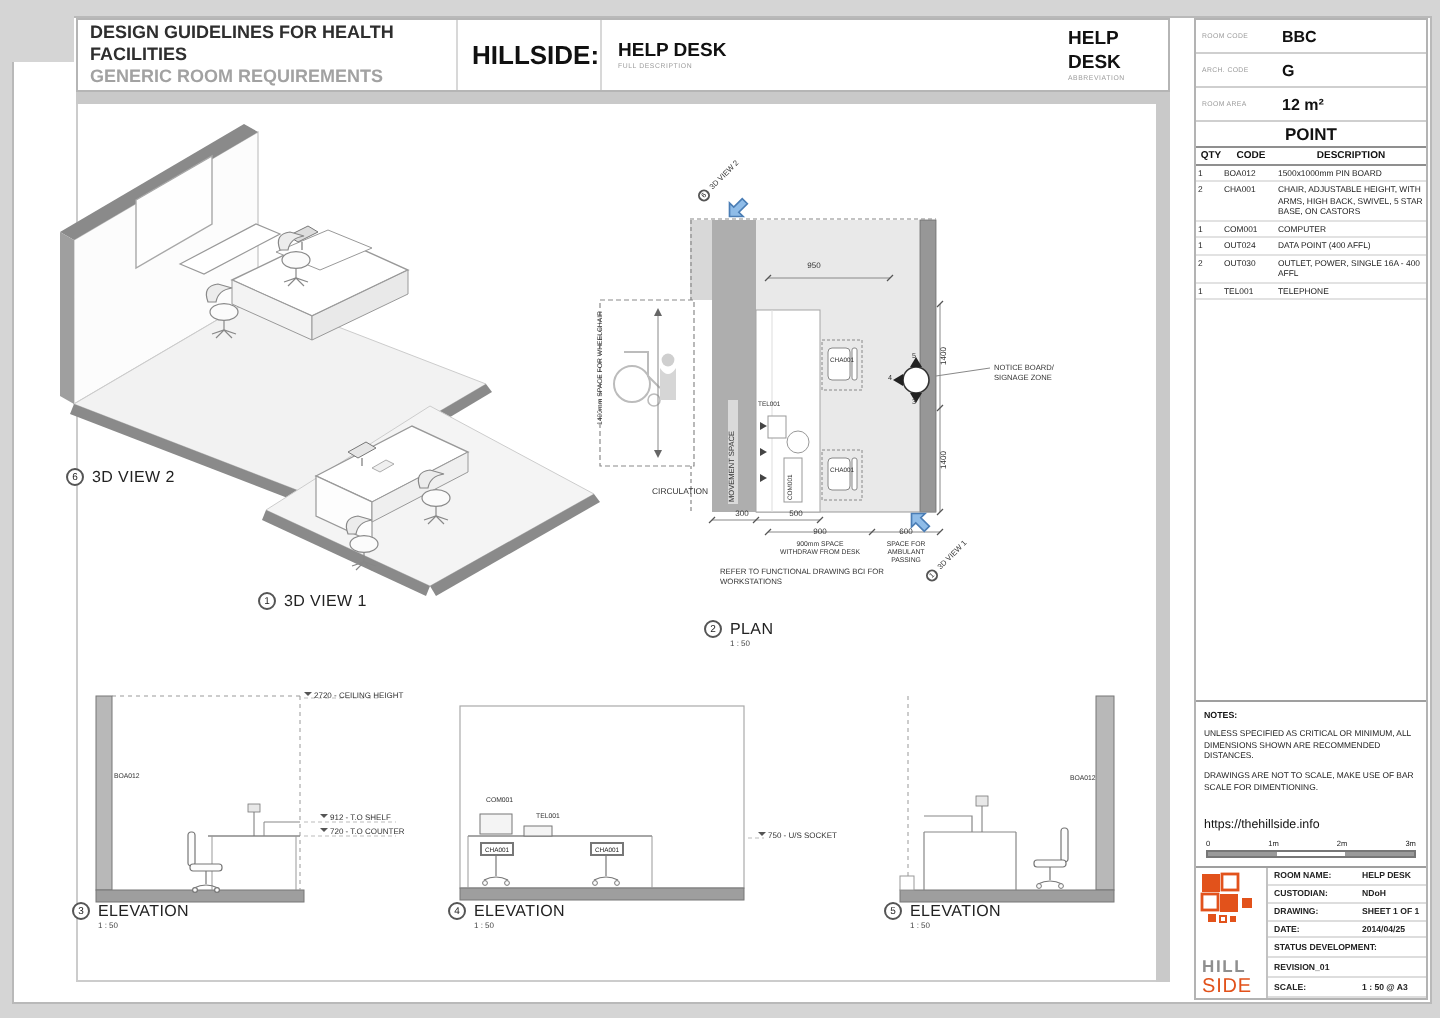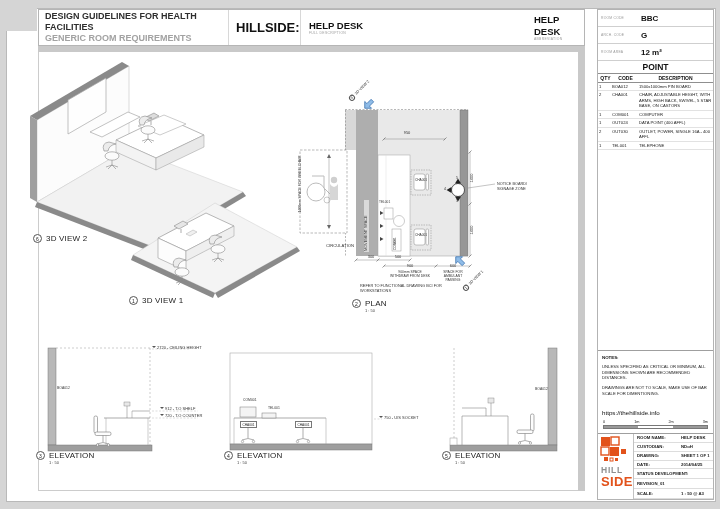--- a/index.html
+++ b/index.html
@@ -32,22 +32,22 @@
   #rc-spacer{flex:1}
   #notes{flex:none;border-top:.8px solid #9f9f9f;padding:4px 4px 0}
   .note-title{font-size:4.4px;font-weight:bold;color:#111;margin-bottom:4px}
   .note-p{font-size:4.2px;color:#222;line-height:1.4;margin-bottom:4px}
   .note-link{font-size:6.2px;color:#111;margin:2px 0 3px;display:inline-block}
   #scalebar{flex:none;margin:1px 5px 4px}
   .sb-ticks{display:flex;justify-content:space-between;font-size:3.8px;color:#222;margin-bottom:1px}
   .sb-bar{height:4px;border:.6px solid #777;background:linear-gradient(90deg,#9a9a9a 0 33.3%,#ffffff 33.3% 66.6%,#9a9a9a 66.6%)}
   #titleblock{flex:none;height:66px;border-top:.8px solid #9f9f9f;display:flex}
   .tb-logo{width:36px;border-right:.6px solid #c2c2c2;padding:3px 2px 2px 3px}
-  .logo-hill{font-size:8.5px;font-weight:bold;color:#8f8f8f;letter-spacing:.8px;line-height:1;margin-top:1px}
-  .logo-side{font-size:13px;font-weight:bold;color:#e2521b;letter-spacing:.4px;line-height:1.1}
+  .logo-hill{font-size:8.5px;font-weight:bold;color:#8f8f8f;letter-spacing:.8px;line-height:1;margin-top:13px}
+  .logo-side{font-size:10px;font-weight:normal;color:#e2521b;letter-spacing:.4px;line-height:1.1}
   .tb-rows{flex:1;display:flex;flex-direction:column}
   .tb-row{display:grid;grid-template-columns:44px 1fr;border-bottom:.5px solid #ddd;align-items:center;flex:1;padding:0 3px;font-size:4.3px;font-weight:bold;color:#222}
   .tb-single{display:flex;align-items:center;border-bottom:.5px solid #ddd;flex:1;padding:0 3px;font-size:4.3px;font-weight:bold;color:#222}
   
   #frame{position:absolute;left:38px;top:46px;width:547px;height:445px;background:#fff;border-left:1px solid #ccc;border-bottom:1px solid #ccc}
   #frame-top{position:absolute;left:38px;top:46px;width:547px;height:6px;background:#c9c9c9}
   #frame-right{position:absolute;left:578px;top:46px;width:7px;height:445px;background:#c9c9c9}
   
   .lbl{position:absolute;font-size:4px;color:#333;line-height:1.2;white-space:nowrap;z-index:3}
   .lbl.c{text-align:center;white-space:normal}
@@ -352,21 +352,21 @@
 <svg class="abs" style="left:454px;top:255px" width="12" height="12" viewBox="0 0 10 10">
   <g transform="rotate(45 5 5)">
         <polygon points="0,5 4,1 4,3.5 9,3.5 9,6.5 4,6.5 4,9" fill="#8fbce8" stroke="#4a7db5" stroke-width="0.7"></polygon>
       </g>
 </svg>
 <div class="r45" style="position:absolute;left:466px;top:286px;display:flex;gap:2px;align-items:center;z-index:3">
   <div class="vnum tiny">1</div>
   <div style="font-size:3.8px;color:#333">3D VIEW 1</div>
 </div>
 
-<div class="view-title" style="left:352px;top:299px">
+<div class="view-title" style="left:352px;top:310px">
   <div class="vnum">2</div>
   <div>
     <div class="vname">PLAN</div>
     <div class="vscale">1 : 50</div>
   </div>
 </div>
 
 <svg class="abs" style="left:40px;top:342px" width="190" height="115" viewBox="0 0 190 115">
   <defs>
     <g id="echair" stroke="#777" stroke-width="0.6" fill="#fdfdfd">

